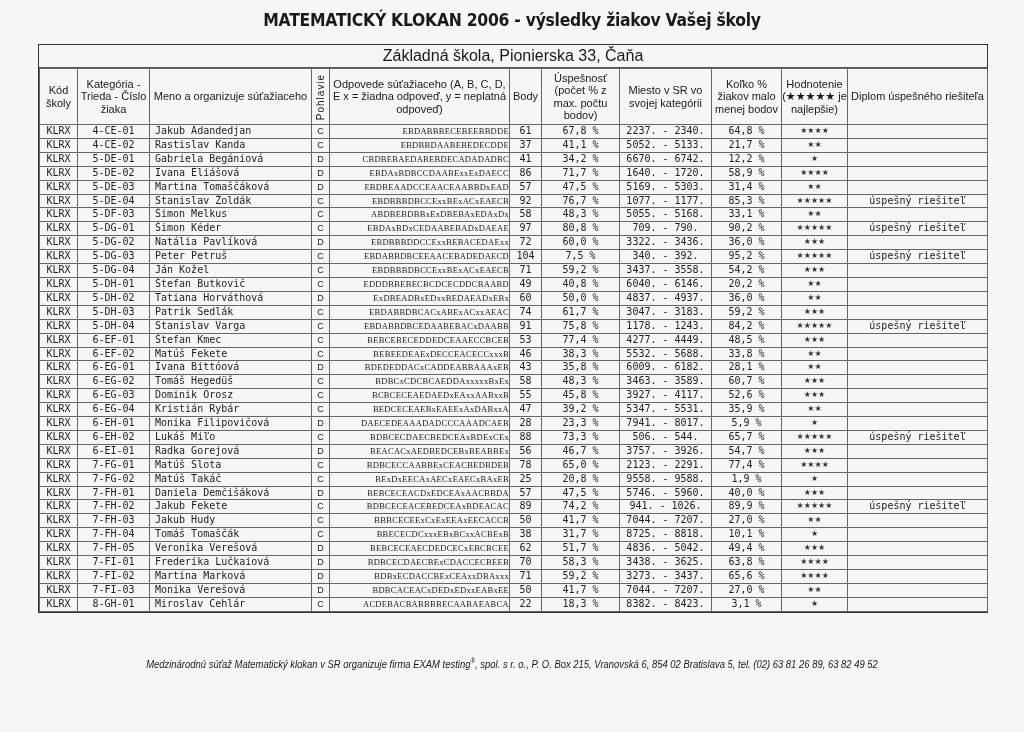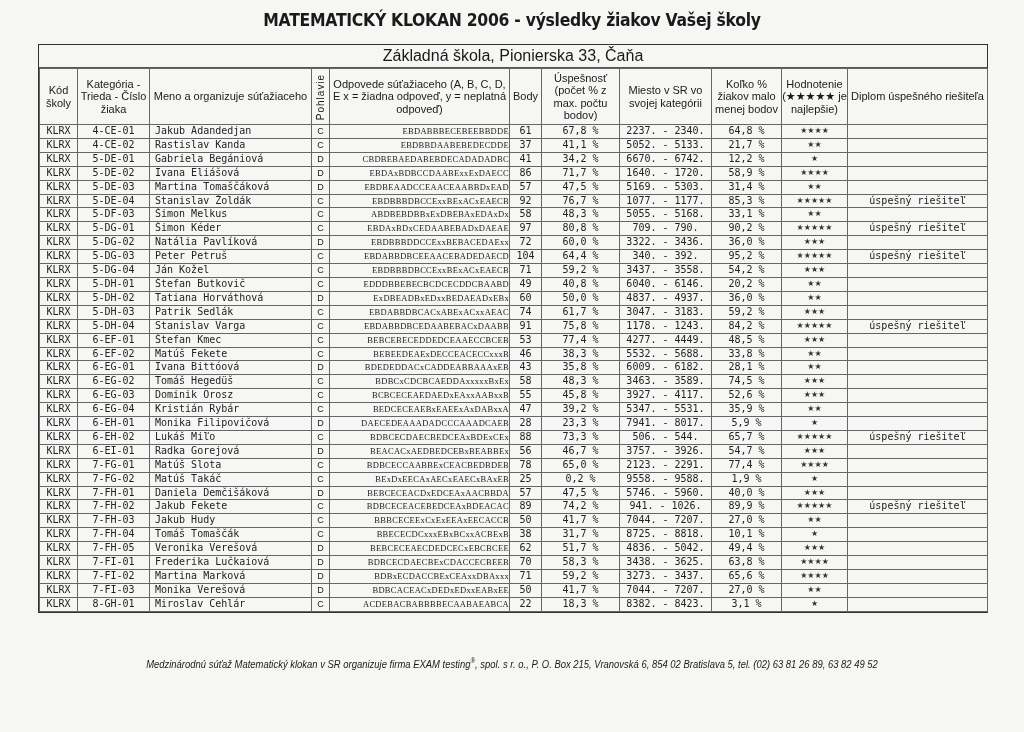--- a/index.html
+++ b/index.html
@@ -209,21 +209,21 @@
           <td class="rat"><span>★★★</span></td>
           <td class="c"></td>
         </tr>
         <tr>
           <td class="c">KLRX</td>
           <td class="c">5-DG-03</td>
           <td class="l">Peter Petruš</td>
           <td class="sex">C</td>
           <td class="ans">EBDABBDBCEEAACEBADEDAECD</td>
           <td class="c">104</td>
-          <td class="c">64,4 %</td>
+          <td class="c">7,5 %</td>
           <td class="c">340. - 392.</td>
           <td class="c">95,2 %</td>
           <td class="rat"><span>★★★★★</span></td>
           <td class="c">úspešný riešiteľ</td>
         </tr>
         <tr>
           <td class="c">KLRX</td>
           <td class="c">5-DG-04</td>
           <td class="l">Ján Kožel</td>
           <td class="sex">C</td>
@@ -328,21 +328,21 @@
         </tr>
         <tr>
           <td class="c">KLRX</td>
           <td class="c">6-EG-02</td>
           <td class="l">Tomáš Hegedüš</td>
           <td class="sex">C</td>
           <td class="ans">BDBCxCDCBCAEDDAxxxxxBxEx</td>
           <td class="c">58</td>
           <td class="c">48,3 %</td>
           <td class="c">3463. - 3589.</td>
-          <td class="c">74,5 %</td>
+          <td class="c">60,7 %</td>
           <td class="rat"><span>★★★</span></td>
           <td class="c"></td>
         </tr>
         <tr>
           <td class="c">KLRX</td>
           <td class="c">6-EG-03</td>
           <td class="l">Dominik Orosz</td>
           <td class="sex">C</td>
           <td class="ans">BCBCECEAEDAEDxEAxxAABxxB</td>
           <td class="c">55</td>
@@ -417,21 +417,21 @@
           <td class="rat"><span>★★★★</span></td>
           <td class="c"></td>
         </tr>
         <tr>
           <td class="c">KLRX</td>
           <td class="c">7-FG-02</td>
           <td class="l">Matúš Takáč</td>
           <td class="sex">C</td>
           <td class="ans">BExDxEECAxAECxEAECxBAxEB</td>
           <td class="c">25</td>
-          <td class="c">0,2 %</td>
+          <td class="c">20,8 %</td>
           <td class="c">9558. - 9588.</td>
           <td class="c">1,9 %</td>
           <td class="rat"><span>★</span></td>
           <td class="c"></td>
         </tr>
         <tr>
           <td class="c">KLRX</td>
           <td class="c">7-FH-01</td>
           <td class="l">Daniela Demčišáková</td>
           <td class="sex">D</td>

